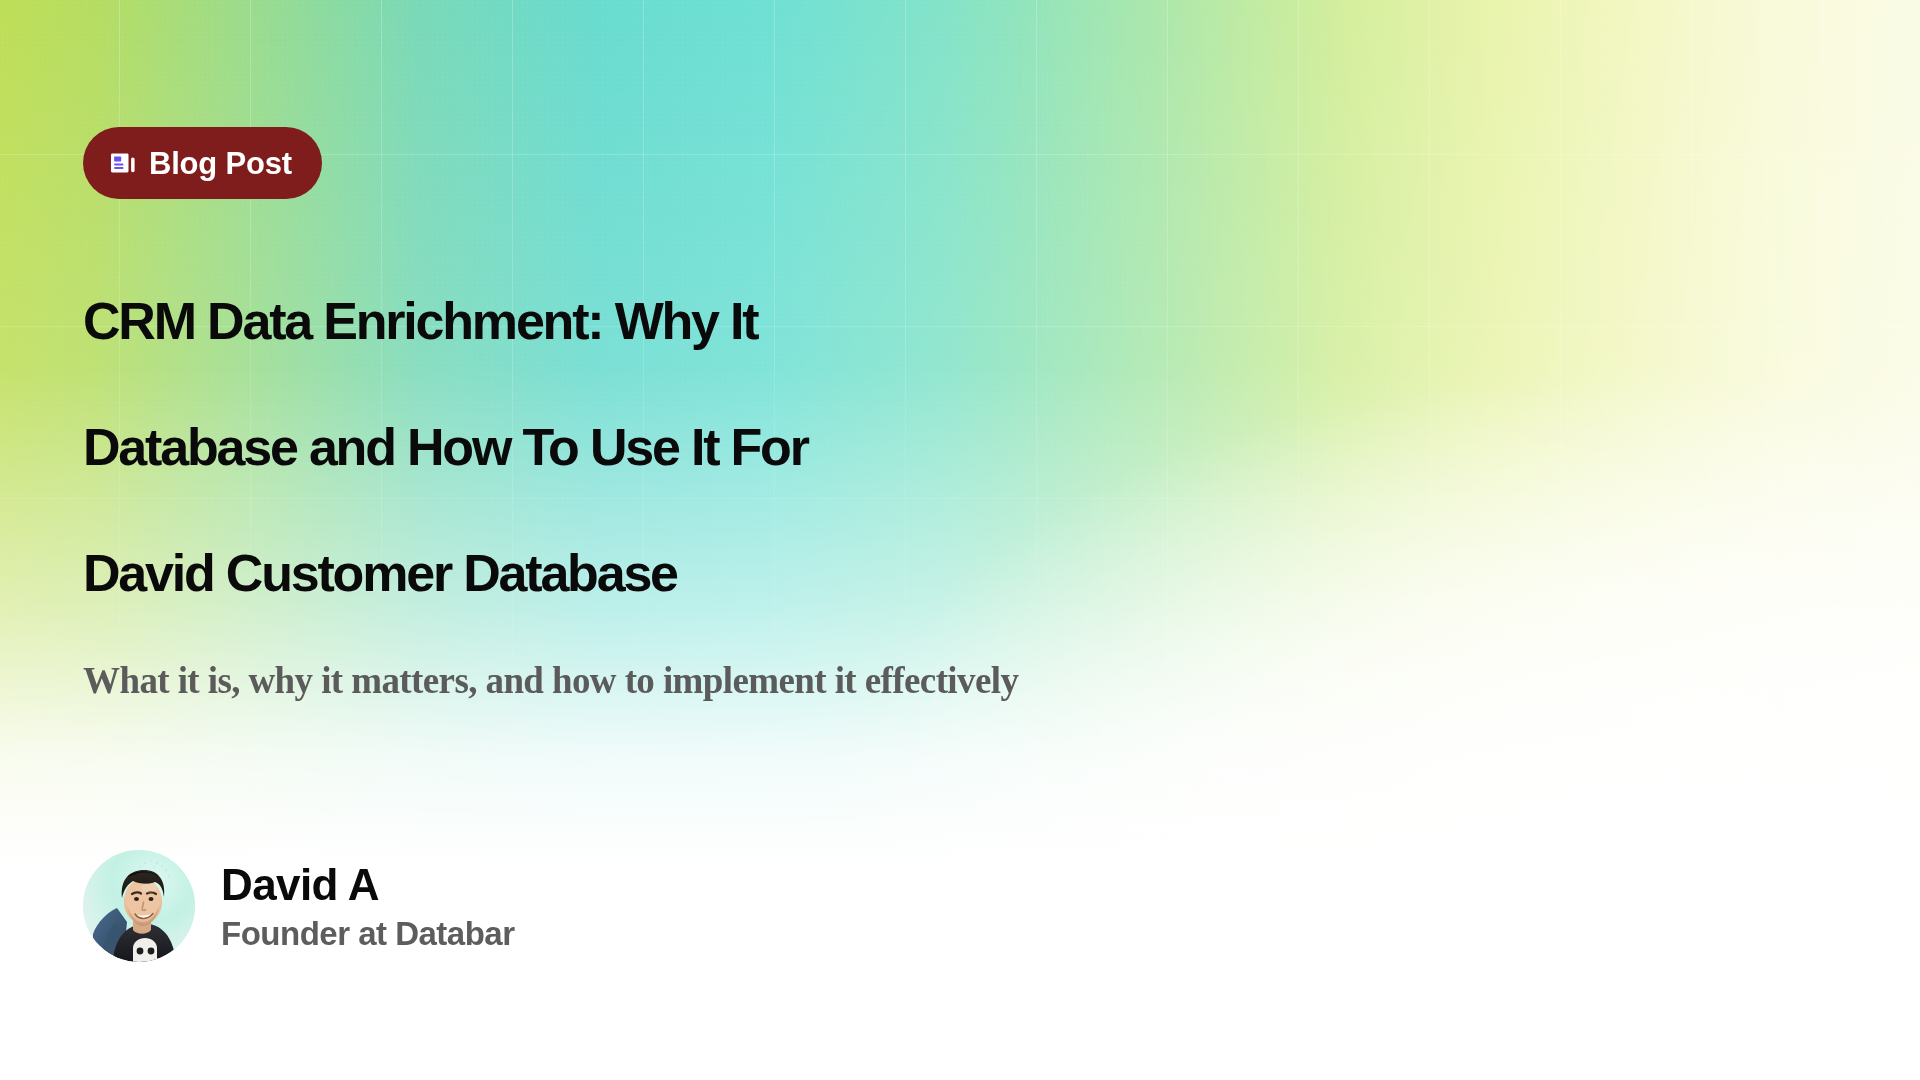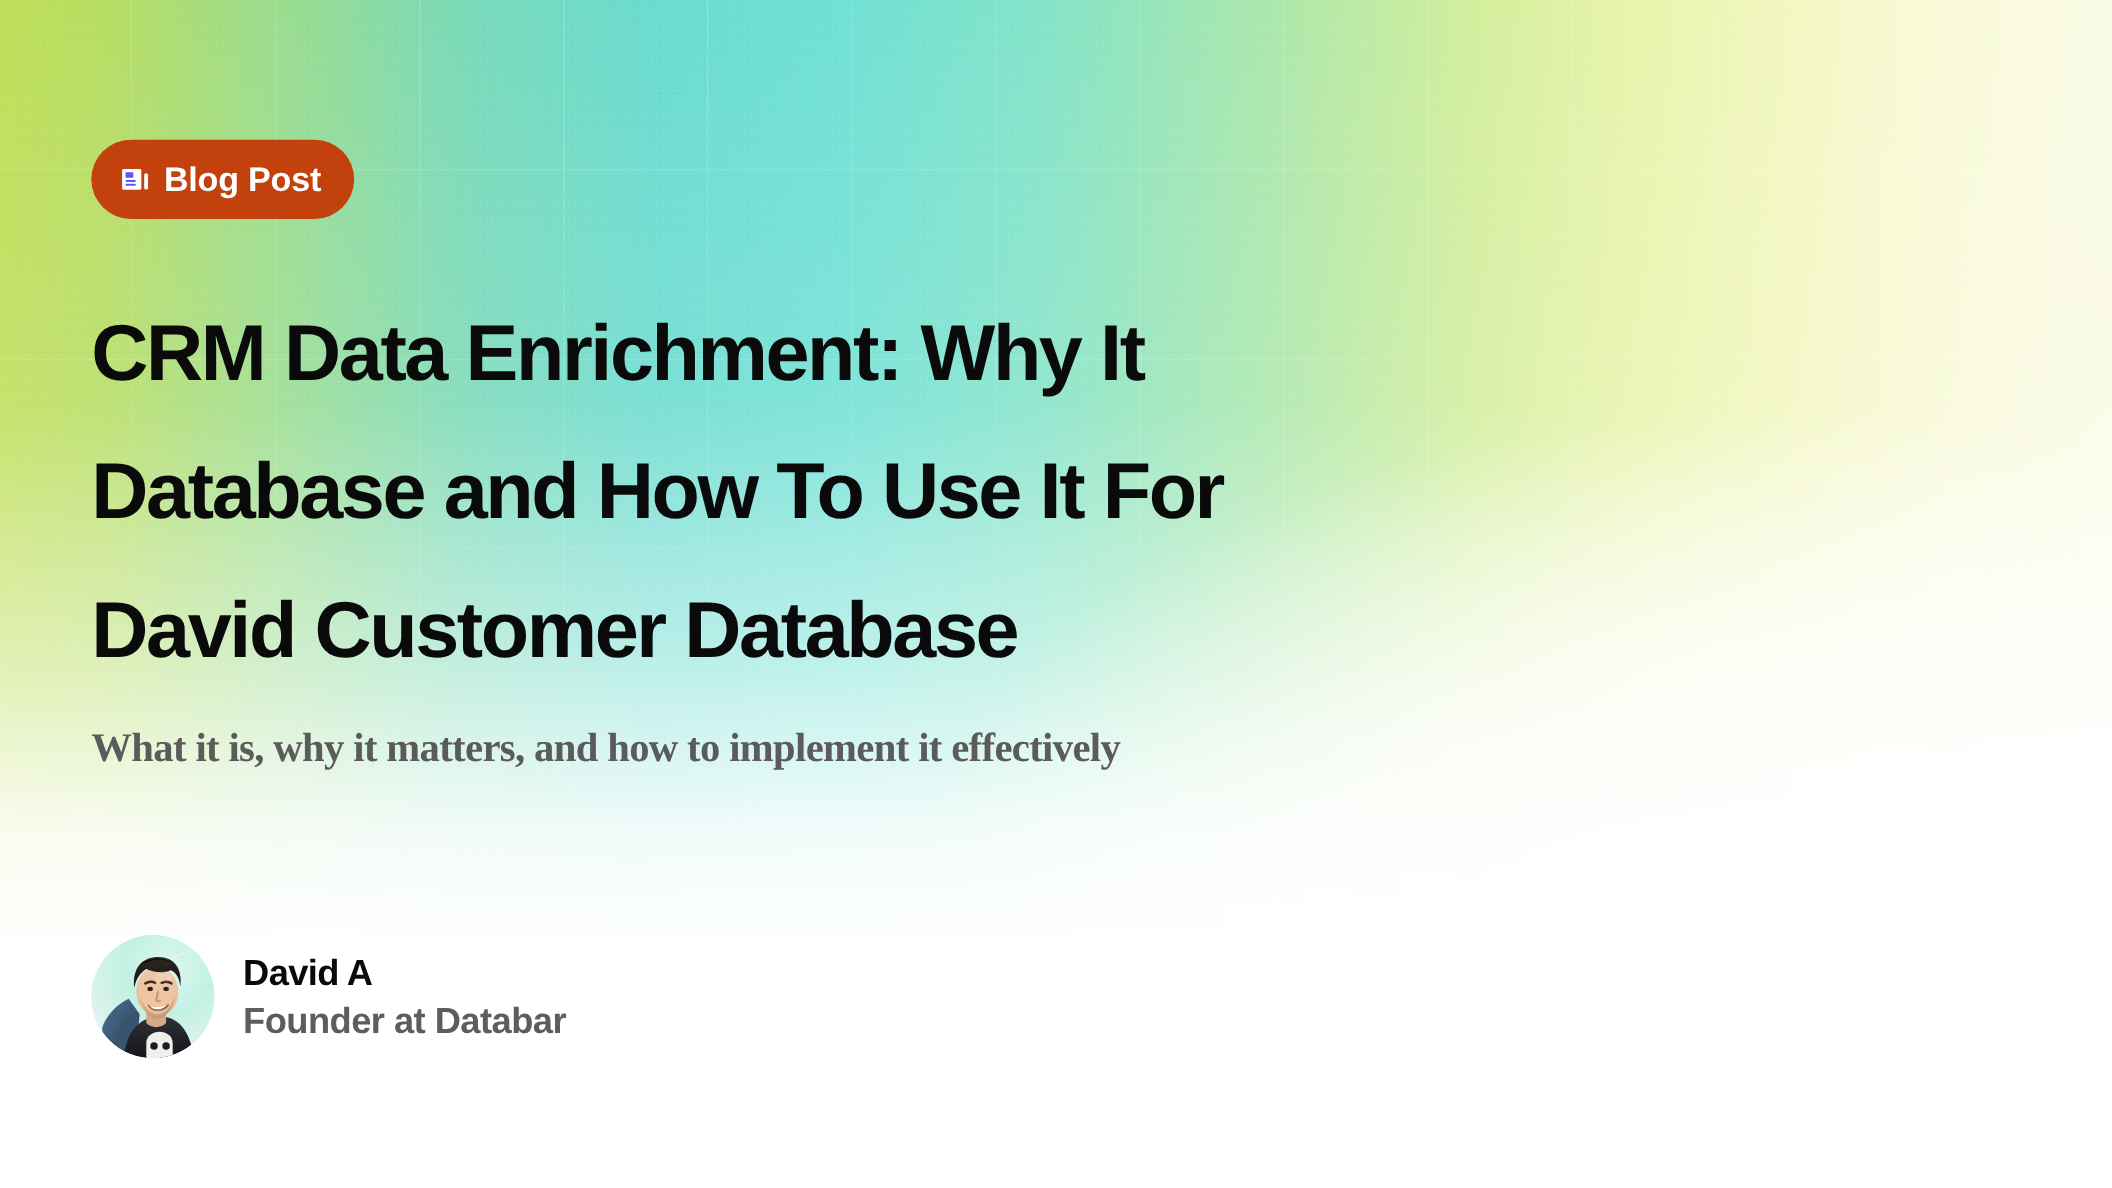--- a/index.html
+++ b/index.html
@@ -104,21 +104,21 @@
   .badge {
     position: absolute;
     top: 127px;
     left: 83px;
     display: inline-flex;
     align-items: center;
     gap: 12px;
     height: 72px;
     padding: 0 30px 0 26px;
     border-radius: 999px;
-    background: #c2410c;
+    background: #7f1d1d;
     color: #ffffff;
   }
   .badge-icon {
     display: block;
     width: 28px;
     height: 28px;
     flex: 0 0 28px;
   }
   .badge-label {
     font-size: 31px;
@@ -128,21 +128,21 @@
     color: #ffffff;
     white-space: nowrap;
   }
 
   
   .title {
     position: absolute;
     top: 258px;
     left: 83px;
     width: 1330px;
-    font-size: 72px;
+    font-size: 52px;
     font-weight: 800;
     line-height: 126px;
     letter-spacing: -2.2px;
     color: #0a0a0a;
   }
   .title-line { display: block; white-space: nowrap; }
 
   
   .subtitle {
     position: absolute;
@@ -172,21 +172,21 @@
     height: 112px;
     border-radius: 50%;
     overflow: hidden;
     background: radial-gradient(circle at 62% 30%, #d8f6ef 0%, #c4f2e6 45%, #e9f2f1 100%);
     flex: 0 0 112px;
   }
   .avatar svg { display: block; width: 112px; height: 112px; }
 
   .author-text { display: flex; flex-direction: column; gap: 3px; }
   .author-name {
-    font-size: 33px;
+    font-size: 44px;
     font-weight: 700;
     letter-spacing: -0.6px;
     line-height: 1.22;
     color: #0a0a0a;
     white-space: nowrap;
   }
   .author-role {
     font-size: 33px;
     font-weight: 700;
     letter-spacing: -0.5px;

